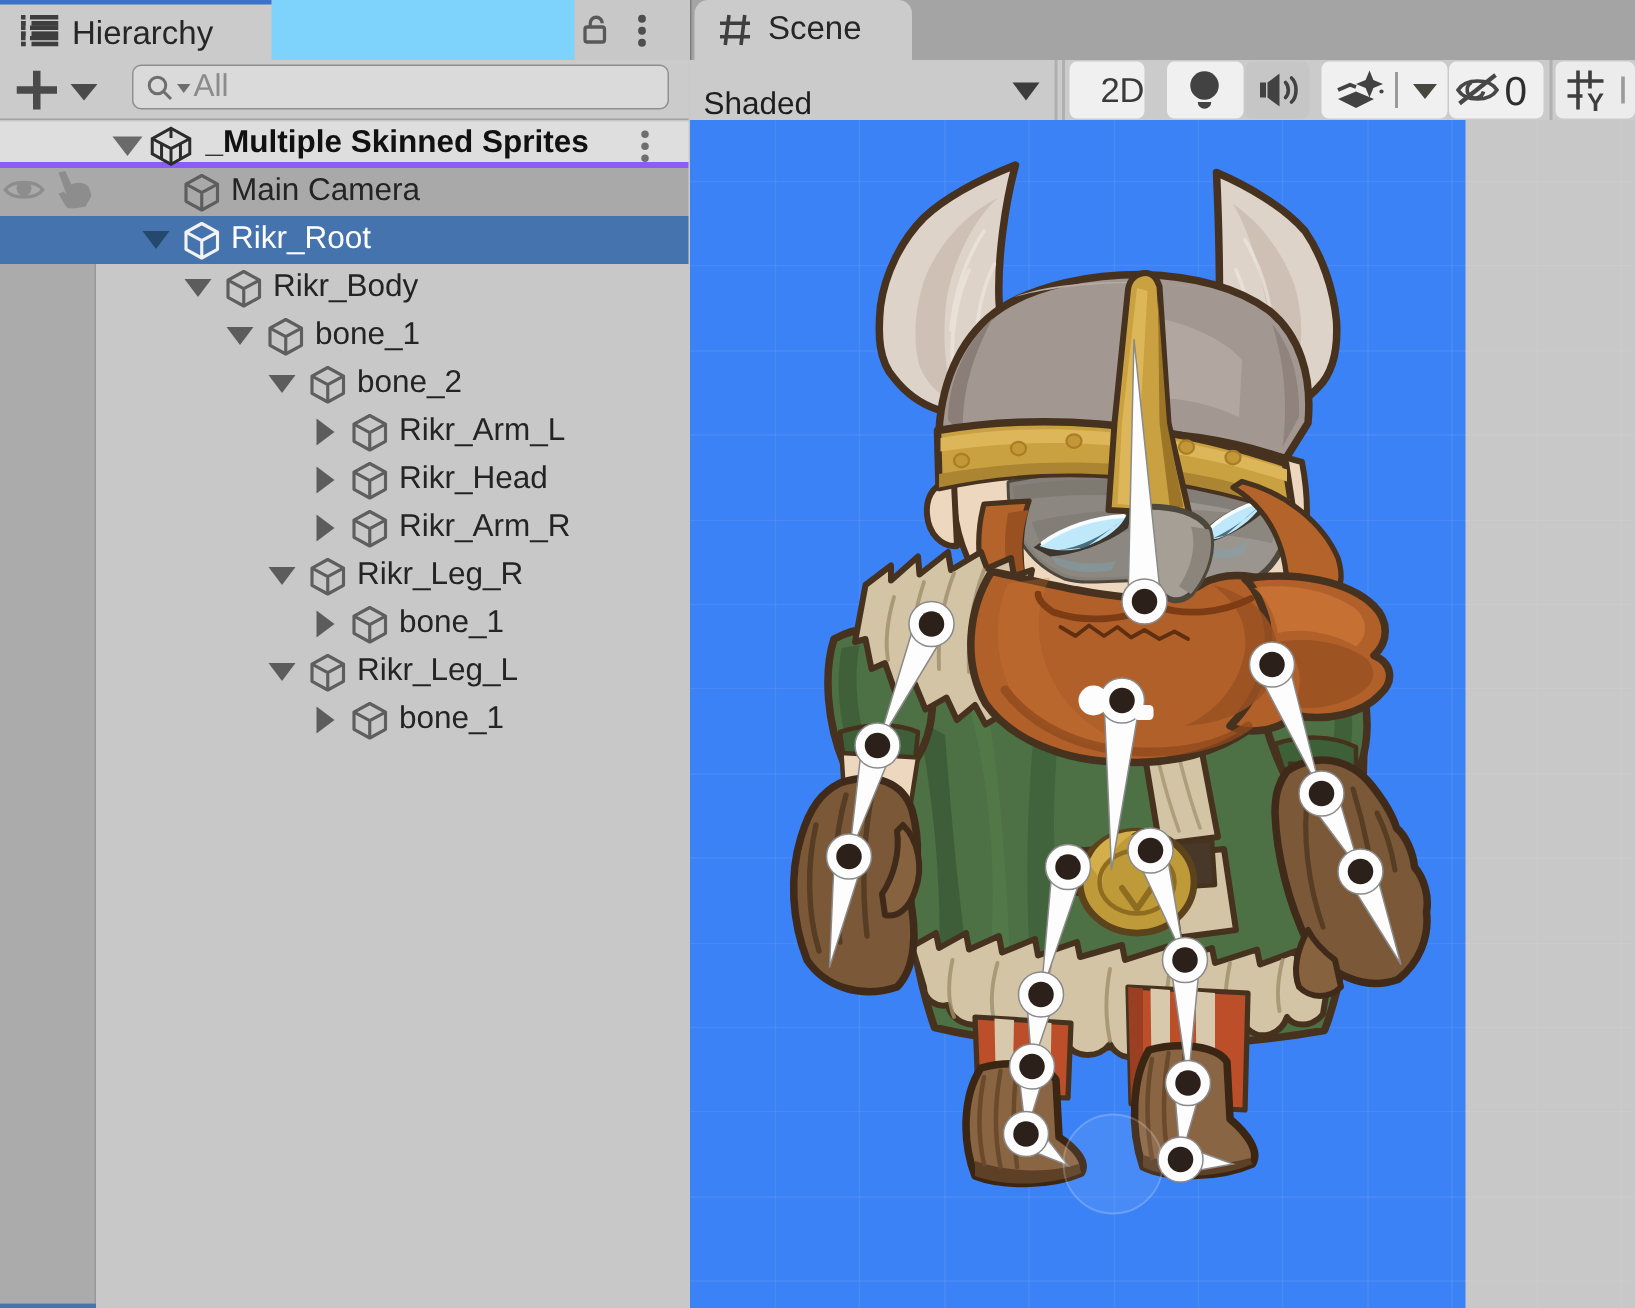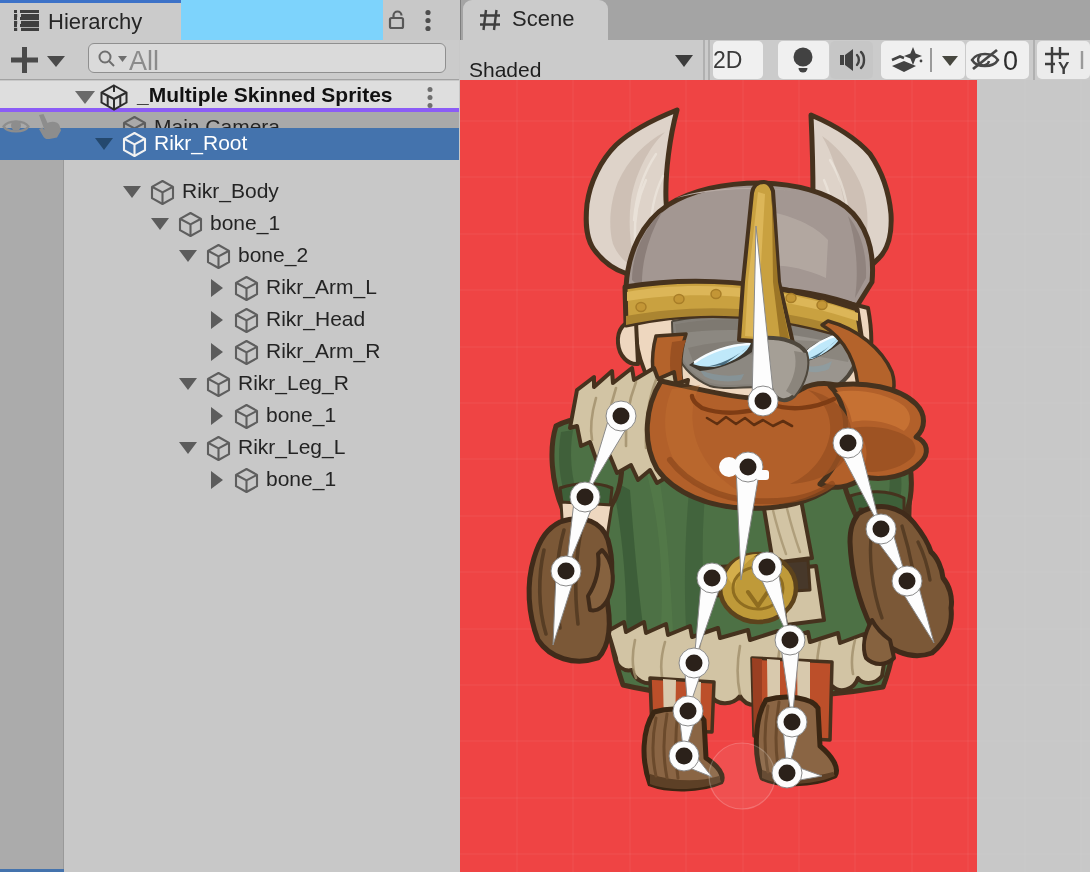--- a/index.html
+++ b/index.html
@@ -4,33 +4,33 @@
 html,body{margin:0;padding:0;}
 *{box-sizing:border-box;}
 #app{position:relative;width:1090px;height:872px;overflow:hidden;
   font-family:"Liberation Sans",sans-serif;background:#c8c8c8;}
 #hier{position:absolute;left:0;top:0;width:459px;height:872px;background:#c8c8c8;}
 #hier .tabbar{position:absolute;left:0;top:0;width:383px;height:40px;background:#7dd3fc;}
 #hier .tab{position:absolute;left:0;top:0;width:181px;height:40px;background:#cbcbcb;border-top:3px solid #3d72c8;}
 #hier .tab .lbl{position:absolute;left:48px;top:6px;font-size:22px;color:#262626;}
 #hier .toolbar{position:absolute;left:0;top:40px;width:459px;height:40px;background:#cbcbcb;border-bottom:1px solid #a2a2a2;}
 #search{position:absolute;left:88px;top:43px;width:358px;height:30px;background:#dadada;border:1px solid #8f8f8f;border-radius:6px;z-index:3;}
-#search .ph{position:absolute;left:40px;top:2px;font-size:27px;color:#8b8b8b;}
+#search .ph{position:absolute;left:40px;top:2px;font-size:21px;color:#8b8b8b;}
 #shead{position:absolute;left:0;top:81px;width:459px;height:31px;background:#dedede;border-bottom:4px solid #8b5cf6;}
 #shead .lbl{position:absolute;left:137px;top:2px;font-size:21px;font-weight:bold;color:#111;}
 #gutter{position:absolute;left:0;top:112px;width:64px;height:757px;background:#ababab;border-right:1px solid #999;z-index:1;}
 #bluebar{position:absolute;left:0;top:869px;width:64px;height:3px;background:#4473ad;z-index:6;}
 .row{position:absolute;left:0;width:459px;height:32px;font-size:21px;color:#242424;z-index:2;}
 .row .lbl{position:absolute;top:3px;}
 .row.hov{background:#a9a9a9;}
 .row.sel{background:#4473ad;color:#fff;}
 .tri{position:absolute;top:10px;width:0;height:0;border-left:9px solid transparent;border-right:9px solid transparent;border-top:12px solid #5c5c5c;}
 .trir{position:absolute;top:7px;width:0;height:0;border-top:9px solid transparent;border-bottom:9px solid transparent;border-left:12px solid #5c5c5c;}
 .cubei{position:absolute;top:3px;}
-#scene{position:absolute;left:460px;top:0;width:517px;height:872px;background:#ef4444;}
+#scene{position:absolute;left:460px;top:0;width:517px;height:872px;background:#3b82f6;}
 #scene .tabbar{position:absolute;left:0;top:0;width:630px;height:40px;background:#a4a4a4;border-left:1px solid #7e7e7e;}
 #scene .tab{position:absolute;left:2px;top:0px;width:145px;height:40px;background:#cbcbcb;border-radius:9px 9px 0 0;}
 #scene .tab .lbl{position:absolute;left:49px;top:6px;font-size:22px;color:#262626;}
 #scene .toolbar{position:absolute;left:0;top:40px;width:630px;height:40px;background:#cbcbcb;}
 #scene .toolbar .sep{position:absolute;top:0;width:2px;height:40px;background:#b0b0b0;}
 .tbtn{position:absolute;top:1px;height:38px;background:#f0f0f0;border-radius:5px;}
 #shaded{position:absolute;left:9px;top:6px;font-size:21px;color:#1e1e1e;margin-top:12px;}
 #dd1{position:absolute;left:215px;top:15px;width:0;height:0;border-left:9px solid transparent;border-right:9px solid transparent;border-top:12px solid #3c3c3c;}
 #svgwrap{position:absolute;left:0;top:80px;width:630px;height:792px;}
 </style></head>
@@ -111,21 +111,21 @@
       </div>
   <div class="row hov" style="top:112px">
         <svg class="cubei" style="left:121px" width="27" height="27" viewBox="0 0 27 27">
           <g fill="none" stroke="#5e5e5e" stroke-width="2.1" stroke-linejoin="round">
             <path d="M13.5 2 L24 7.8 L24 19.2 L13.5 25 L3 19.2 L3 7.8 Z"></path>
             <path d="M3 7.8 L13.5 13.4 L24 7.8 M13.5 13.4 L13.5 25"></path>
           </g>
         </svg>
         <span class="lbl" style="left:154px">Main Camera</span>
       </div>
-<div class="row sel" style="top:128px">
+<div class="row sel" style="top:144px">
         <span class="tri" style="left:95px;border-top-color:#24486e"></span>
         <svg class="cubei" style="left:121px" width="27" height="27" viewBox="0 0 27 27">
           <g fill="none" stroke="#f2f2f2" stroke-width="2.1" stroke-linejoin="round">
             <path d="M13.5 2 L24 7.8 L24 19.2 L13.5 25 L3 19.2 L3 7.8 Z"></path>
             <path d="M3 7.8 L13.5 13.4 L24 7.8 M13.5 13.4 L13.5 25"></path>
           </g>
         </svg>
         <span class="lbl" style="left:154px">Rikr_Root</span>
       </div>
 <div class="row " style="top:176px">
@@ -250,21 +250,21 @@
             </g>
           </svg>
           <span class="lbl">Scene</span>
         </div>
       </div>
   <div class="toolbar">
 <span id="shaded">Shaded</span>
         <div id="dd1"></div>
 <div class="sep" style="left:243px"></div>
         <div class="sep" style="left:248px"></div>
-<div class="tbtn" style="left:253px;width:50px;text-align:left;font-size:23px;color:#3a3a3a;padding-top:6px">2D</div>
+<div class="tbtn" style="left:253px;width:50px;text-align:right;font-size:23px;color:#3a3a3a;padding-top:6px">2D</div>
 <div class="tbtn" style="left:318px;width:51px">
   <svg width="51" height="38" viewBox="0 0 51 38">
             <circle cx="25" cy="16" r="9.5" fill="#424242"></circle>
             <path d="M20.5 27 a4.5 4.5 0 0 0 9 0 z" fill="#424242"></path>
           </svg></div>
 <div class="tbtn" style="left:370px;width:43px;background:#c6c6c6">
   <svg width="43" height="38" viewBox="0 0 43 38">
             <path d="M10 14 h4 v10 h-4 z M15 14 l8-6 v22 l-8-6 z" fill="#424242"></path>
             <path d="M27 14 c2.5 2.5 2.5 7.5 0 10 M31 11 c4 3.5 4 12.5 0 16" stroke="#424242" stroke-width="2.4" fill="none" stroke-linecap="round"></path>
           </svg></div>

